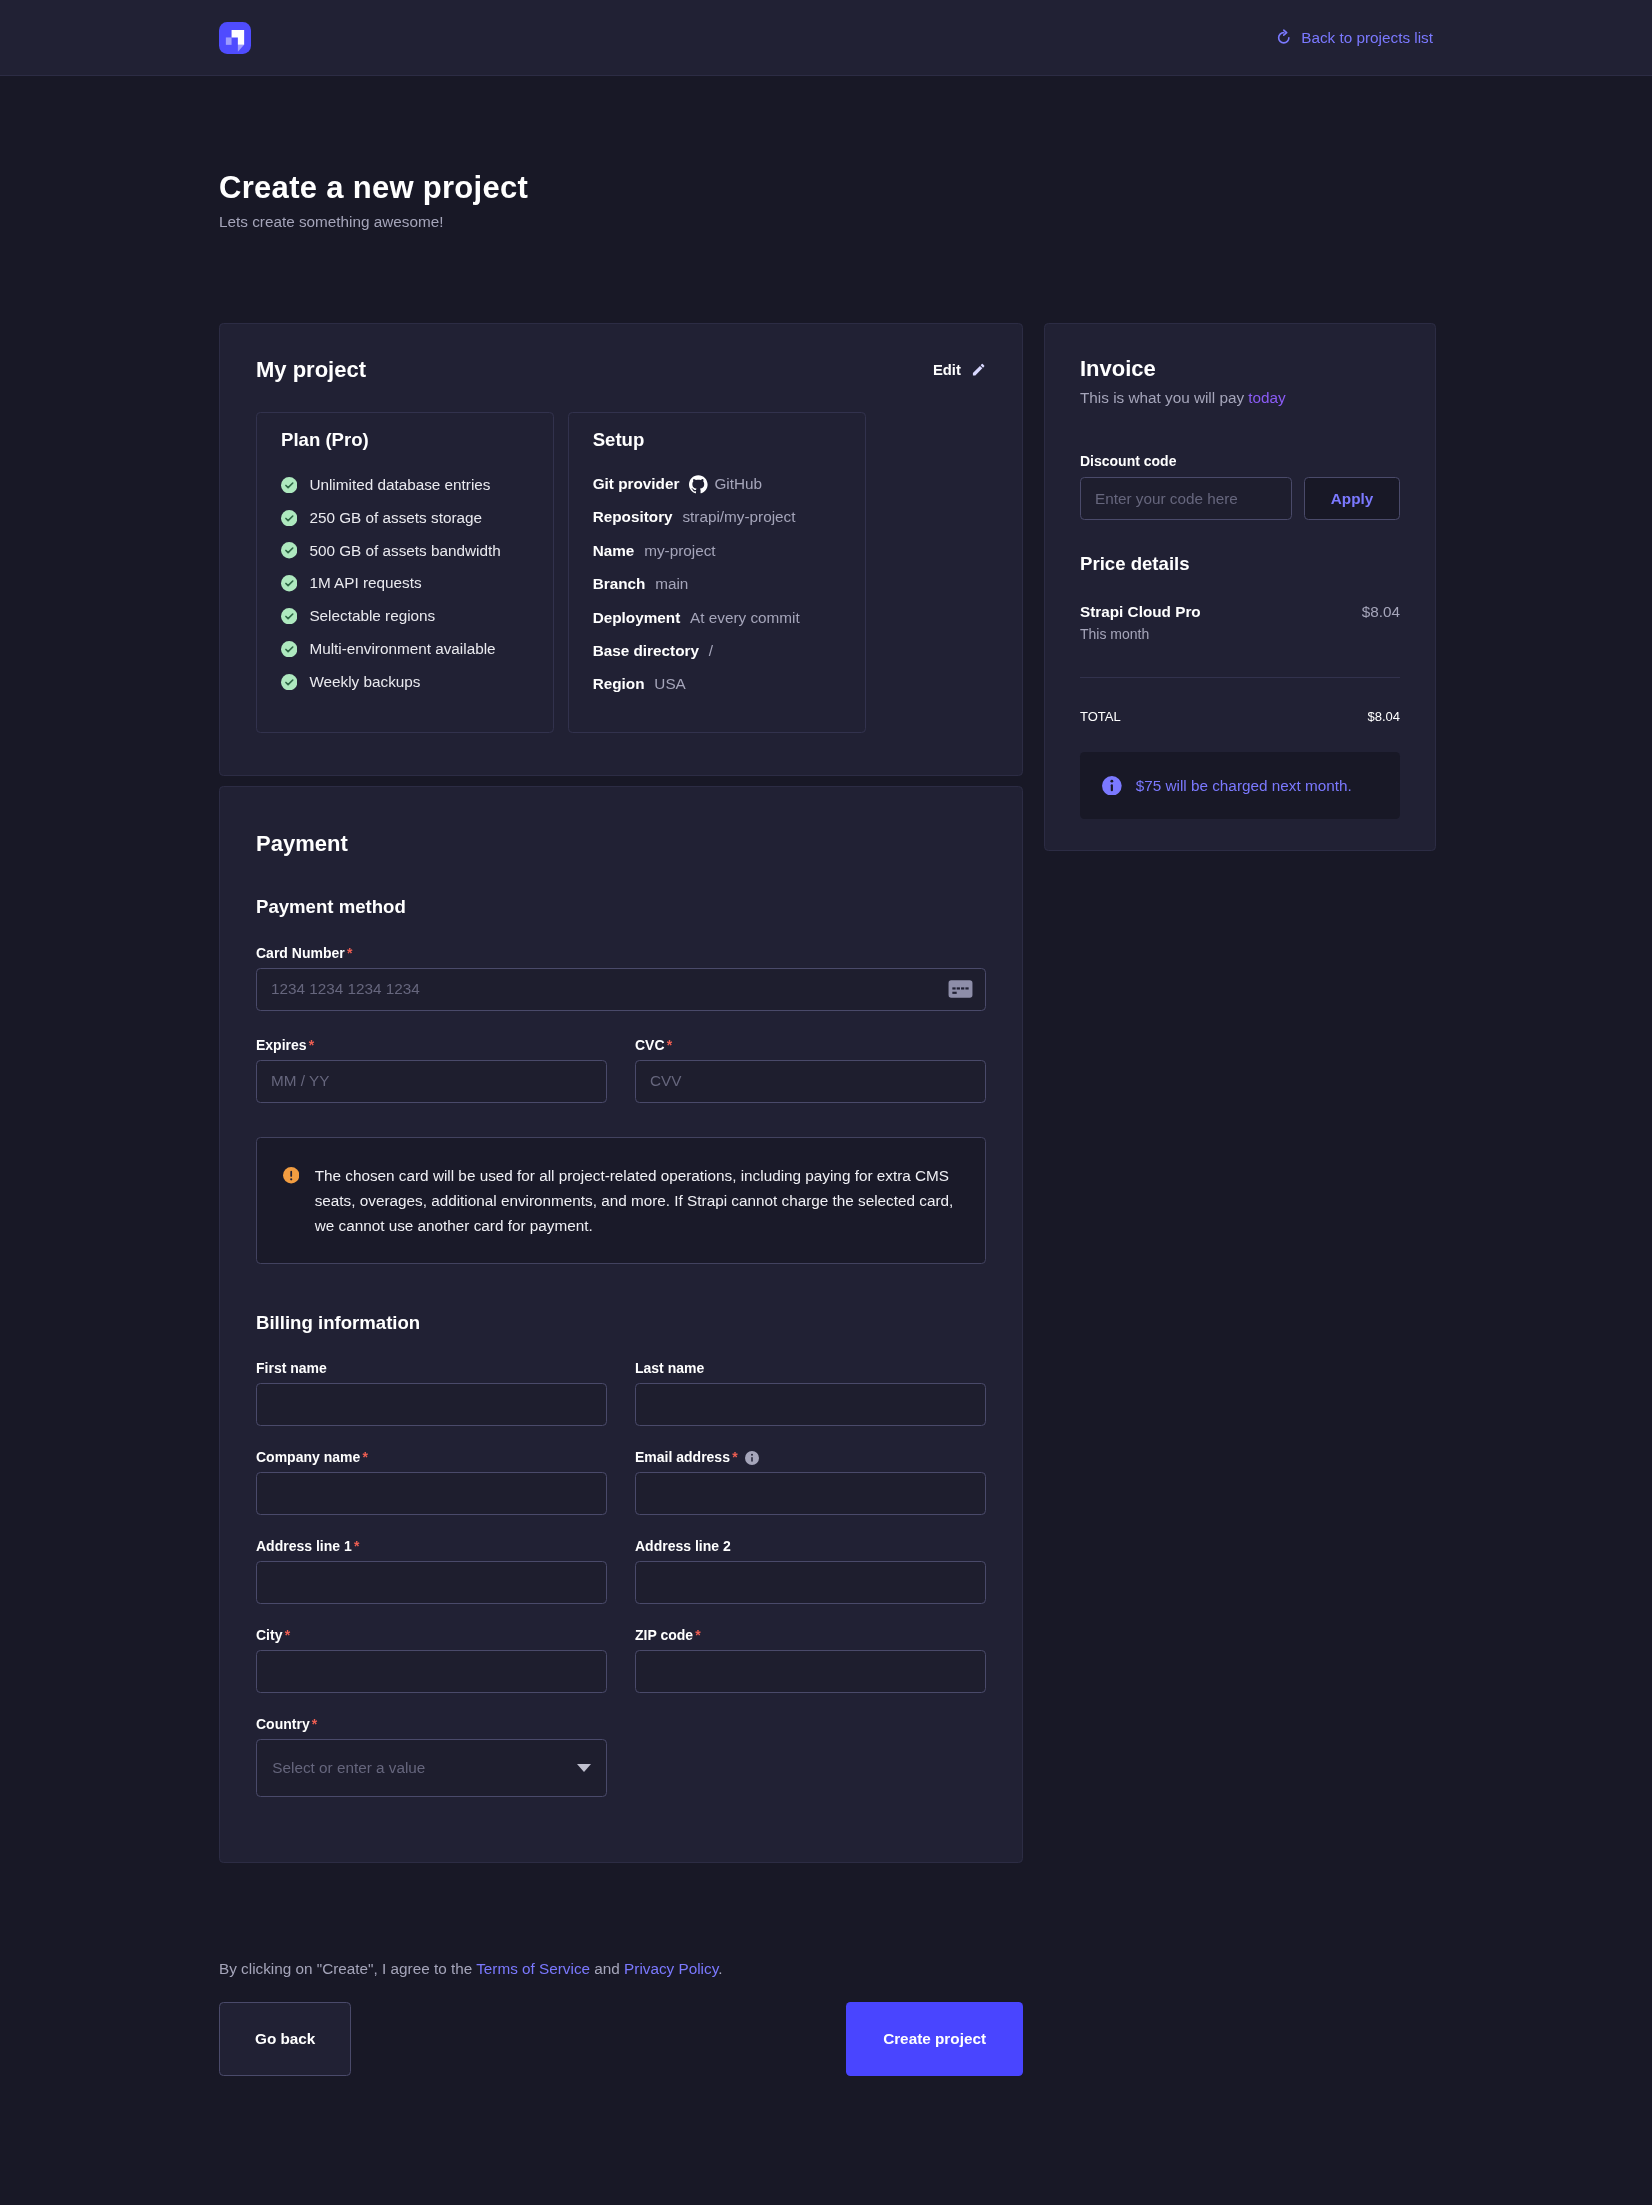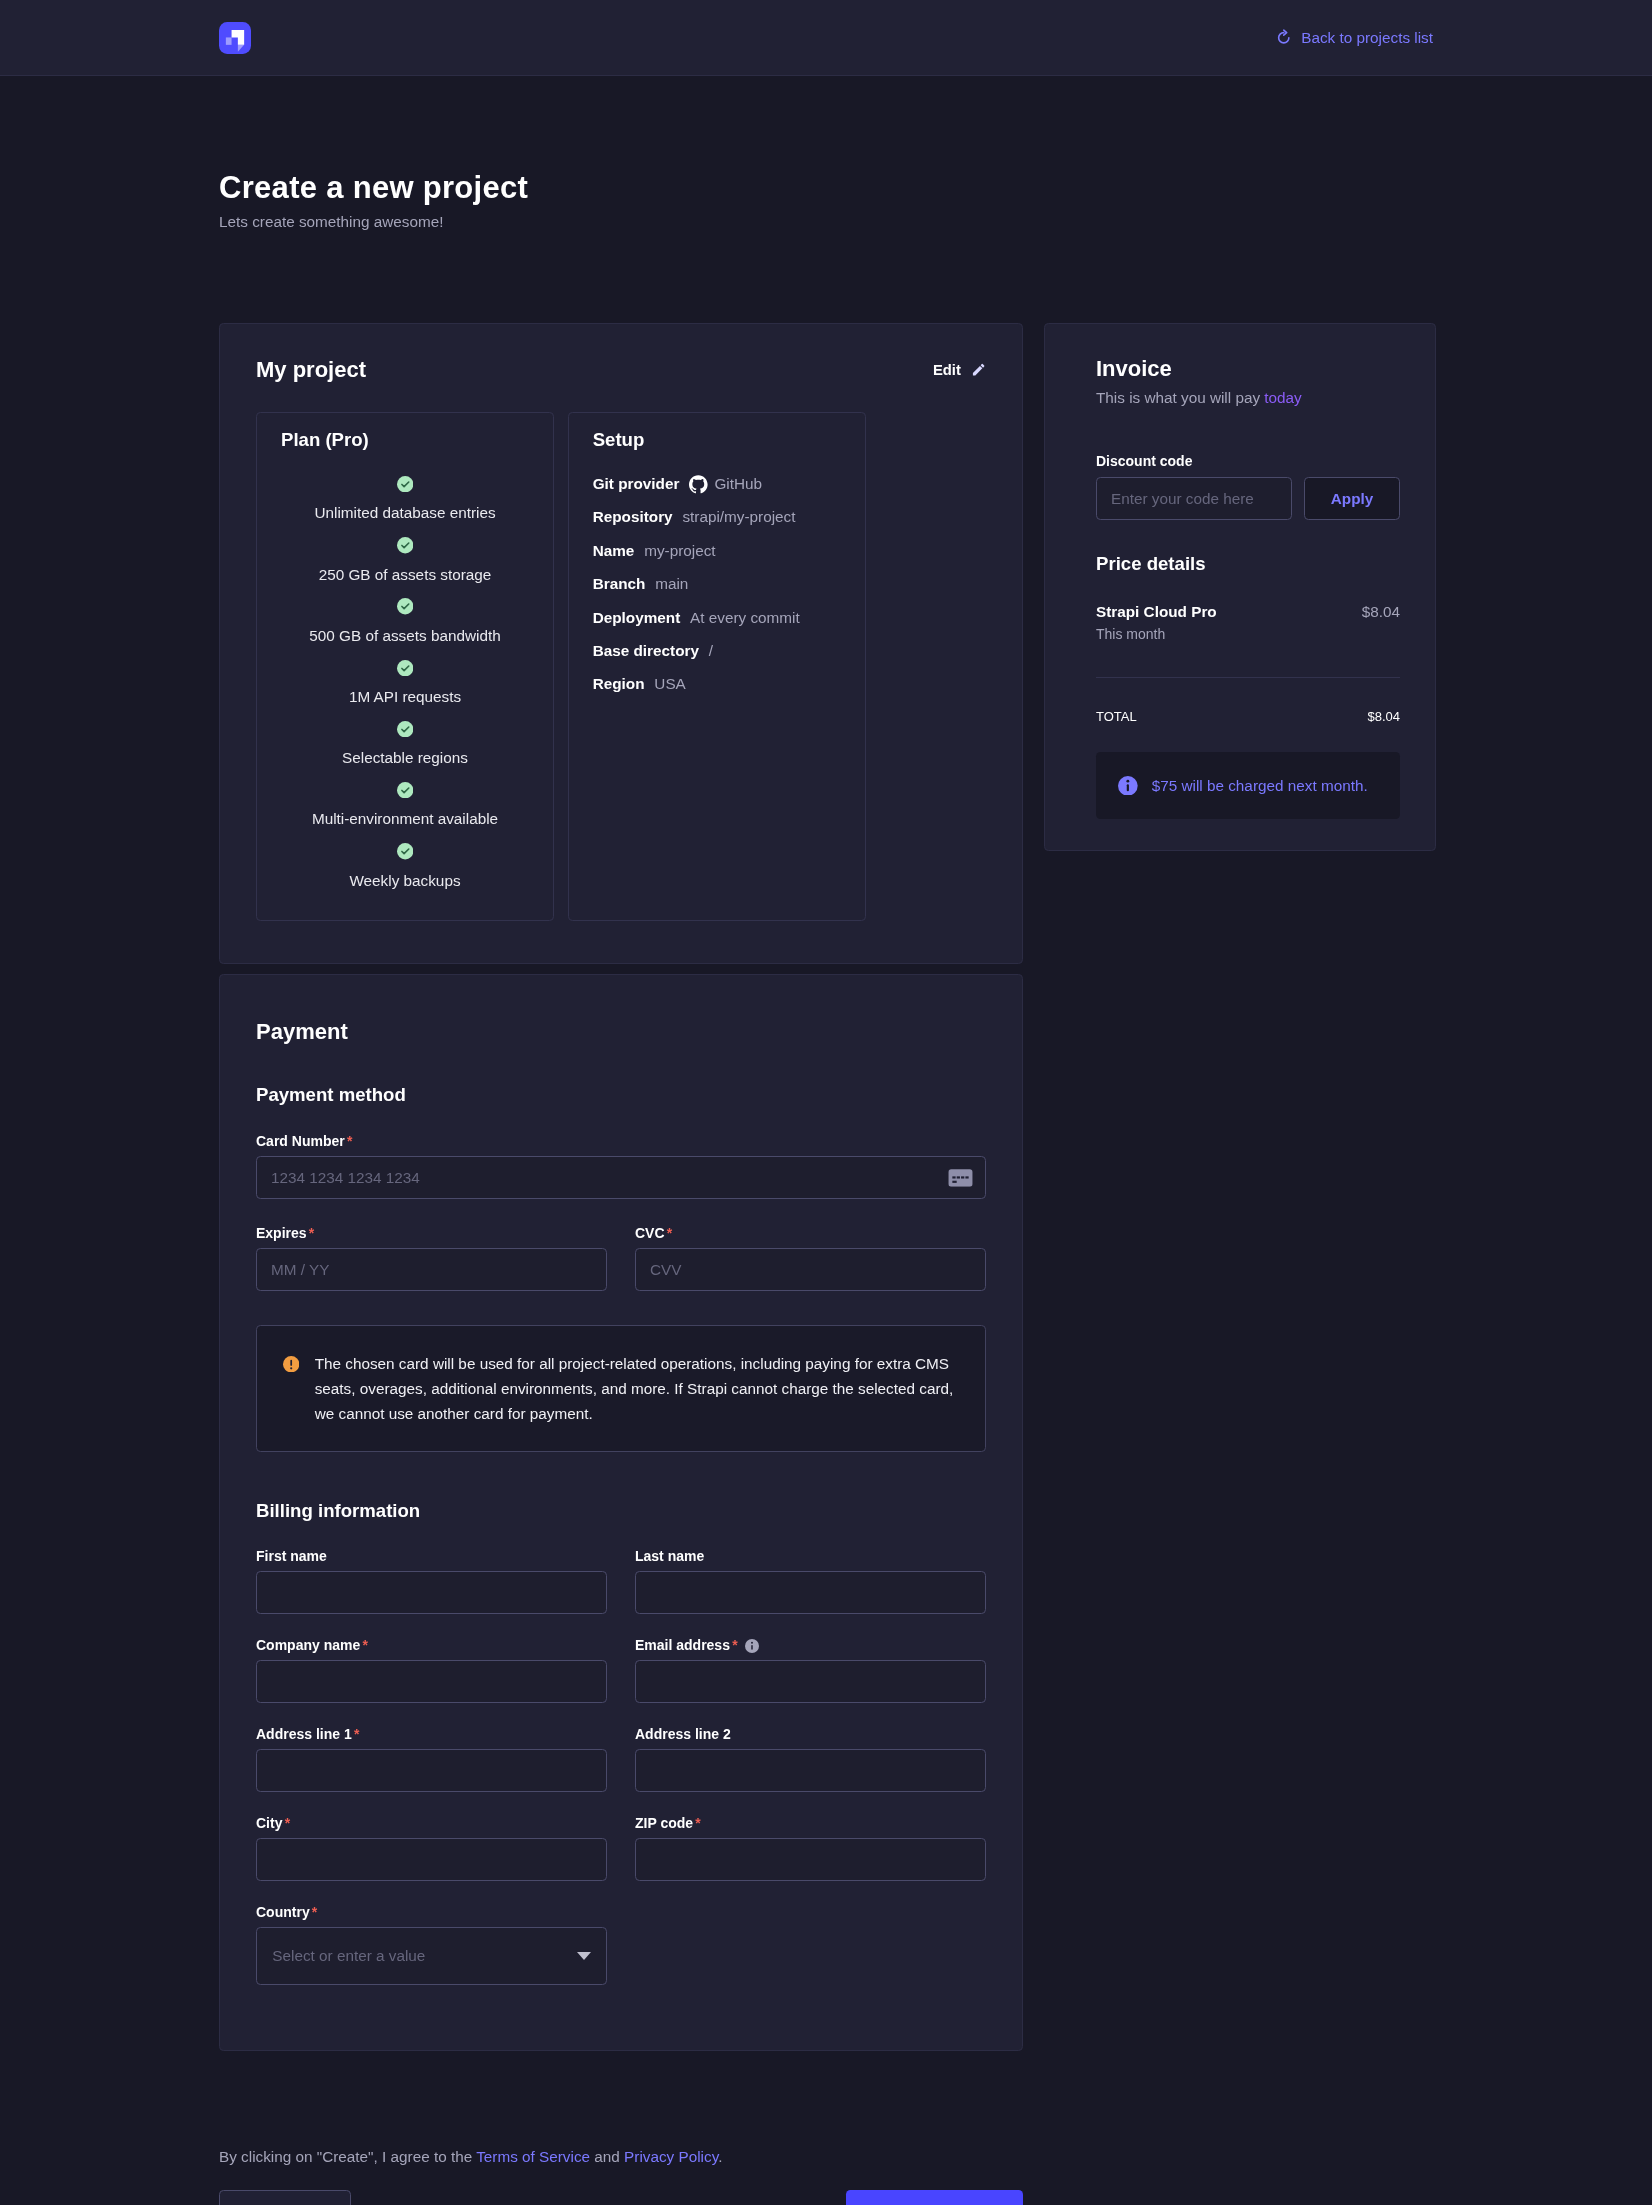--- a/index.html
+++ b/index.html
@@ -47,29 +47,29 @@
     font-size:14.8px; font-weight:bold; color:#ffffff; background:none; border:none;
     font-family:"Liberation Sans", sans-serif; }
   .boxes { display:flex; gap:13.7px; margin-top:29.5px; }
   .box {
     width:298px; border:0.5px solid #32324d; border-radius:4.4px;
     padding:16px 24px; min-height:321px;
   }
   h3.box-title { font-size:18.6px; font-weight:bold; }
   ul.plan-list { list-style:none; margin-top:25px; }
   ul.plan-list li { display:flex; align-items:center; gap:12px; margin-bottom:14.8px;
-    font-size:15.3px; color:#eaeaef;flex-direction:column; }
+    font-size:15.3px; color:#eaeaef; }
   .setup-rows { margin-top:24px; }
   .setup-row { display:flex; align-items:center; margin-bottom:14.8px; font-size:15.3px; line-height:18.6px; }
   .setup-row .lbl { font-weight:bold; color:#ffffff; margin-right:9.8px; }
   .setup-row .val { color:#a5a5ba; }
   .gh-icon { display:flex; align-items:center; margin-right:6.6px; }
 
   
-  .invoice { padding:32px 35px 31px 51px; }
+  .invoice { padding:32px 35px 31px 35px; }
   .invoice-sub { margin-top:7.6px; font-size:15.3px; color:#a5a5ba; }
   .invoice-sub .em { color:#8b5cf6; }
   .discount { margin-top:46px; }
   .field-label { font-size:14px; font-weight:bold; line-height:17.5px; color:#ffffff; }
   .req { color:#ee5e52; margin-left:2.2px; }
   .discount-row { display:flex; margin-top:6.6px; }
   .text-input {
     height:43px; background:#1e1e2e; border:0.5px solid #4a4a6a; border-radius:4.4px;
     color:#ffffff; font-size:15.3px; padding:0 14px; width:100%;
     font-family:"Liberation Sans", sans-serif; outline:none;

